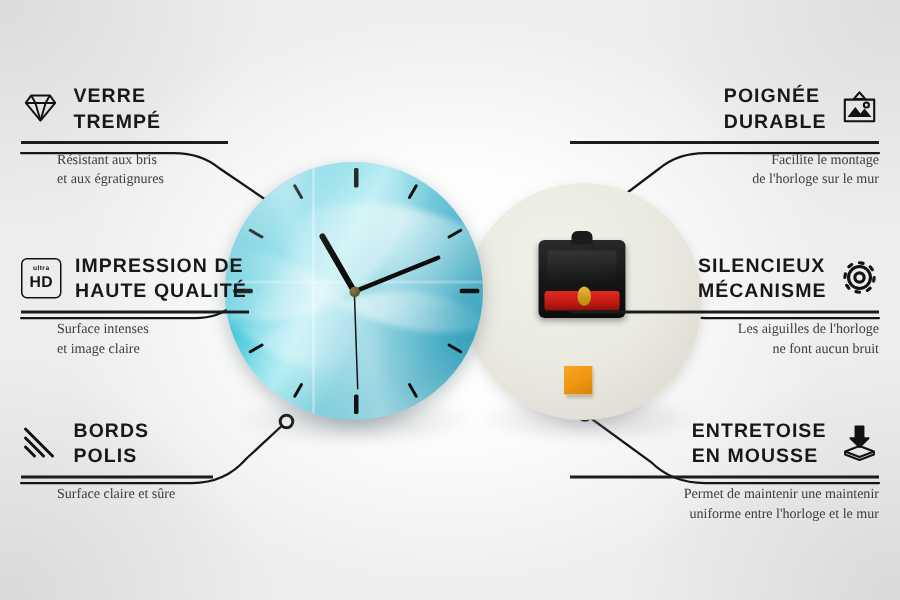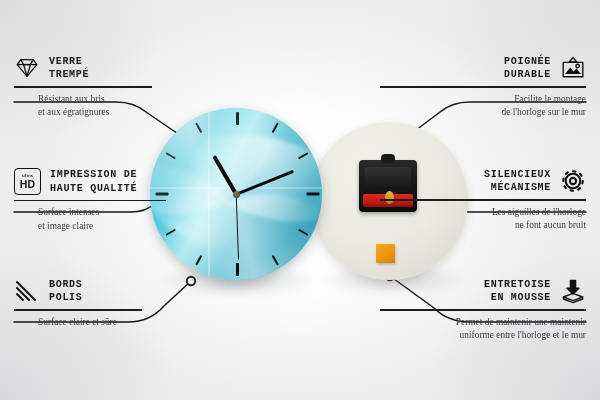--- a/index.html
+++ b/index.html
@@ -93,26 +93,26 @@
   .hand.min{width:62px;height:3px;margin-top:-1.5px;}
   .hand.sec{width:66px;height:1.4px;margin-top:-0.7px;background:#151515;}
   .cap{position:absolute;left:50%;top:50%;width:7px;height:7px;margin:-3.5px 0 0 -3.5px;border-radius:50%;
     background:radial-gradient(circle at 35% 35%,#8a7a4a,#4a3f21);}
 
   
   .feat{position:absolute;width:206px;}
   .feat .head{display:flex;align-items:center;gap:9px;}
   .feat.right .head{justify-content:flex-end;}
   .feat .title{
-    font-family:Liberation Mono, monospace;font-weight:700;
-    font-size:10px;letter-spacing:.7px;color:#16181a;line-height:1.32;
+    font-family:Liberation Sans, sans-serif;font-weight:700;
+    font-size:13px;letter-spacing:.7px;color:#16181a;line-height:1.32;
     text-transform:uppercase;
   }
   .feat.left .title{text-align:left;}
-  .feat.right .title{text-align:right;}
+  .feat.right .title{}
   .feat .rule{height:1.4px;background:#1a1c1e;margin:5px 0 5px 0;}
   .feat .sub{
     font-family:"Liberation Serif",serif;font-size:9.4px;color:#3a3d40;line-height:1.42;
   }
   .feat.left .sub{text-align:left;margin-left:24px;}
   .feat.right .sub{text-align:right;}
   .ico{width:26px;height:26px;flex:0 0 26px;display:block;}
   .ico svg{display:block;width:26px;height:26px;}
 
   .hd-badge{

